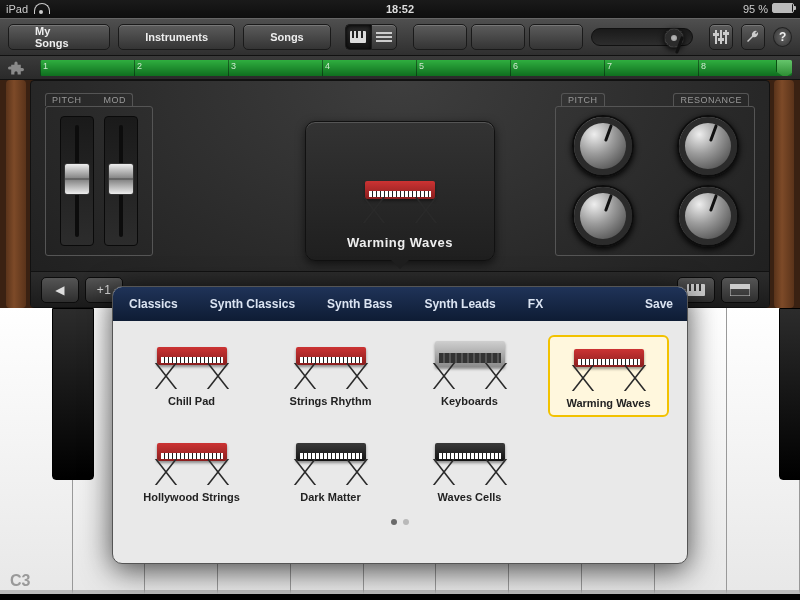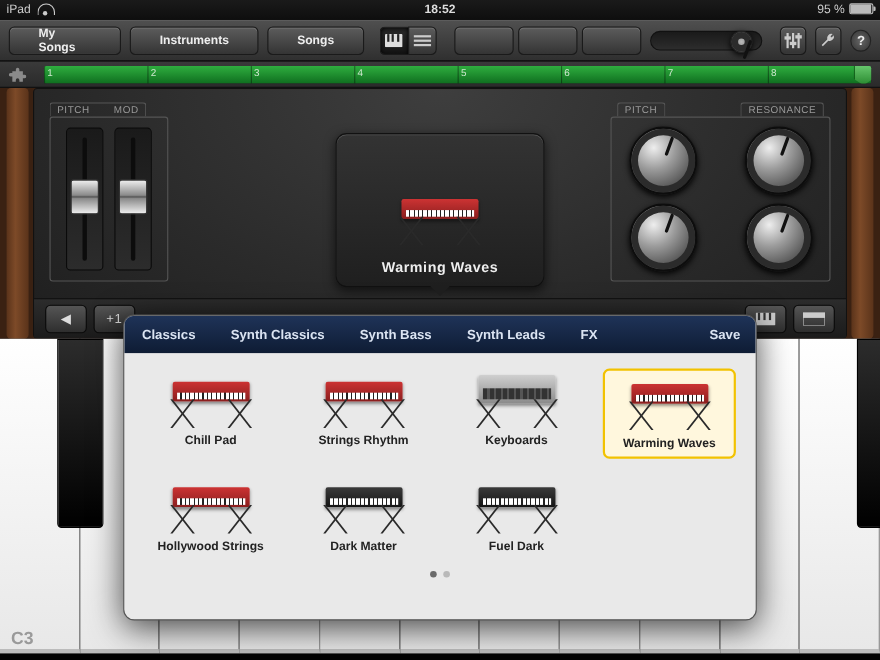--- a/index.html
+++ b/index.html
@@ -385,20 +385,20 @@
         <div class="lbl">Dark Matter</div>
       </div>
       <div class="cell">
         <div class="kbimg dark">
           <div class="board"></div>
           <div class="legs">
             <i></i>
             <i></i>
           </div>
         </div>
-        <div class="lbl">Fuel Dark</div>
+        <div class="lbl">Waves Cells</div>
       </div>
     </div>
   <div class="dots">
       <div class="dot on"></div>
       <div class="dot"></div>
     </div>
 </div>
 
 </body></html>

